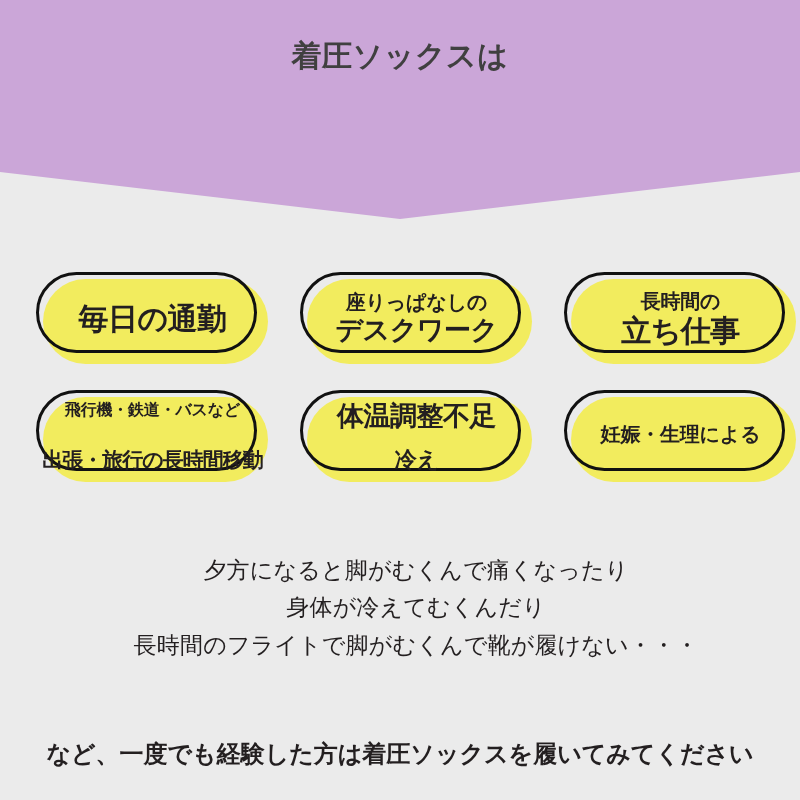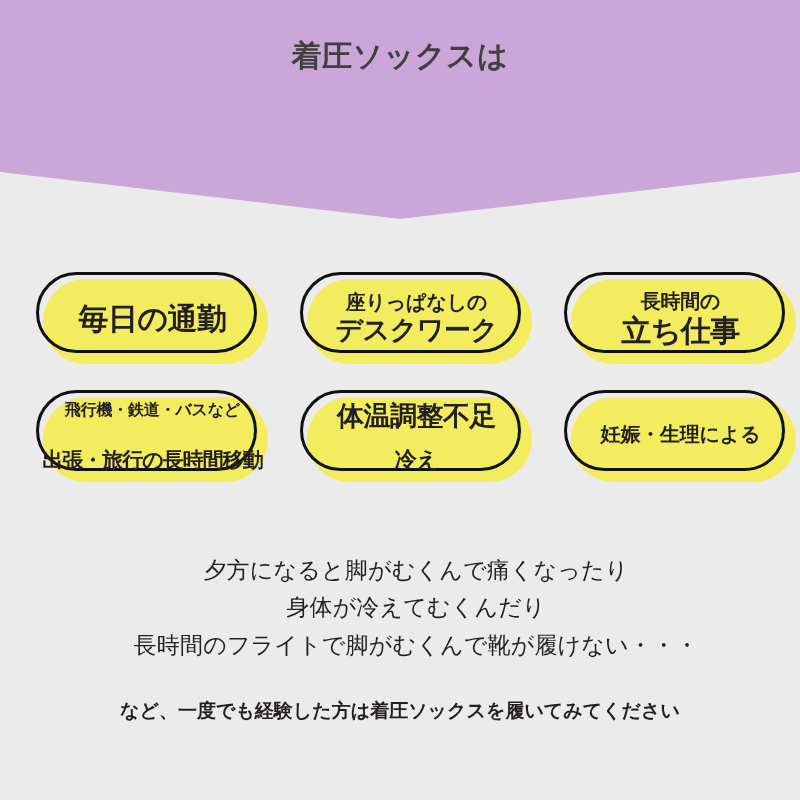--- a/index.html
+++ b/index.html
@@ -137,24 +137,24 @@
     display: block;
     font-size: 23px;
     font-weight: normal;
     line-height: 1.62;
     letter-spacing: 0.2px;
     color: #231f20;
   }
   .closing-line {
     position: absolute;
     left: 0;
-    top: 698px;
-    width: 800px;
-    text-align: center;
-    font-size: 19px;
+    top: 738px;
+    width: 800px;
+    text-align: center;
+    font-size: 24px;
     font-weight: bold;
     letter-spacing: 0px;
     color: #231f20;
   }
 </style>
 </head>
 <body>
 
 <div class="header"></div>
 

